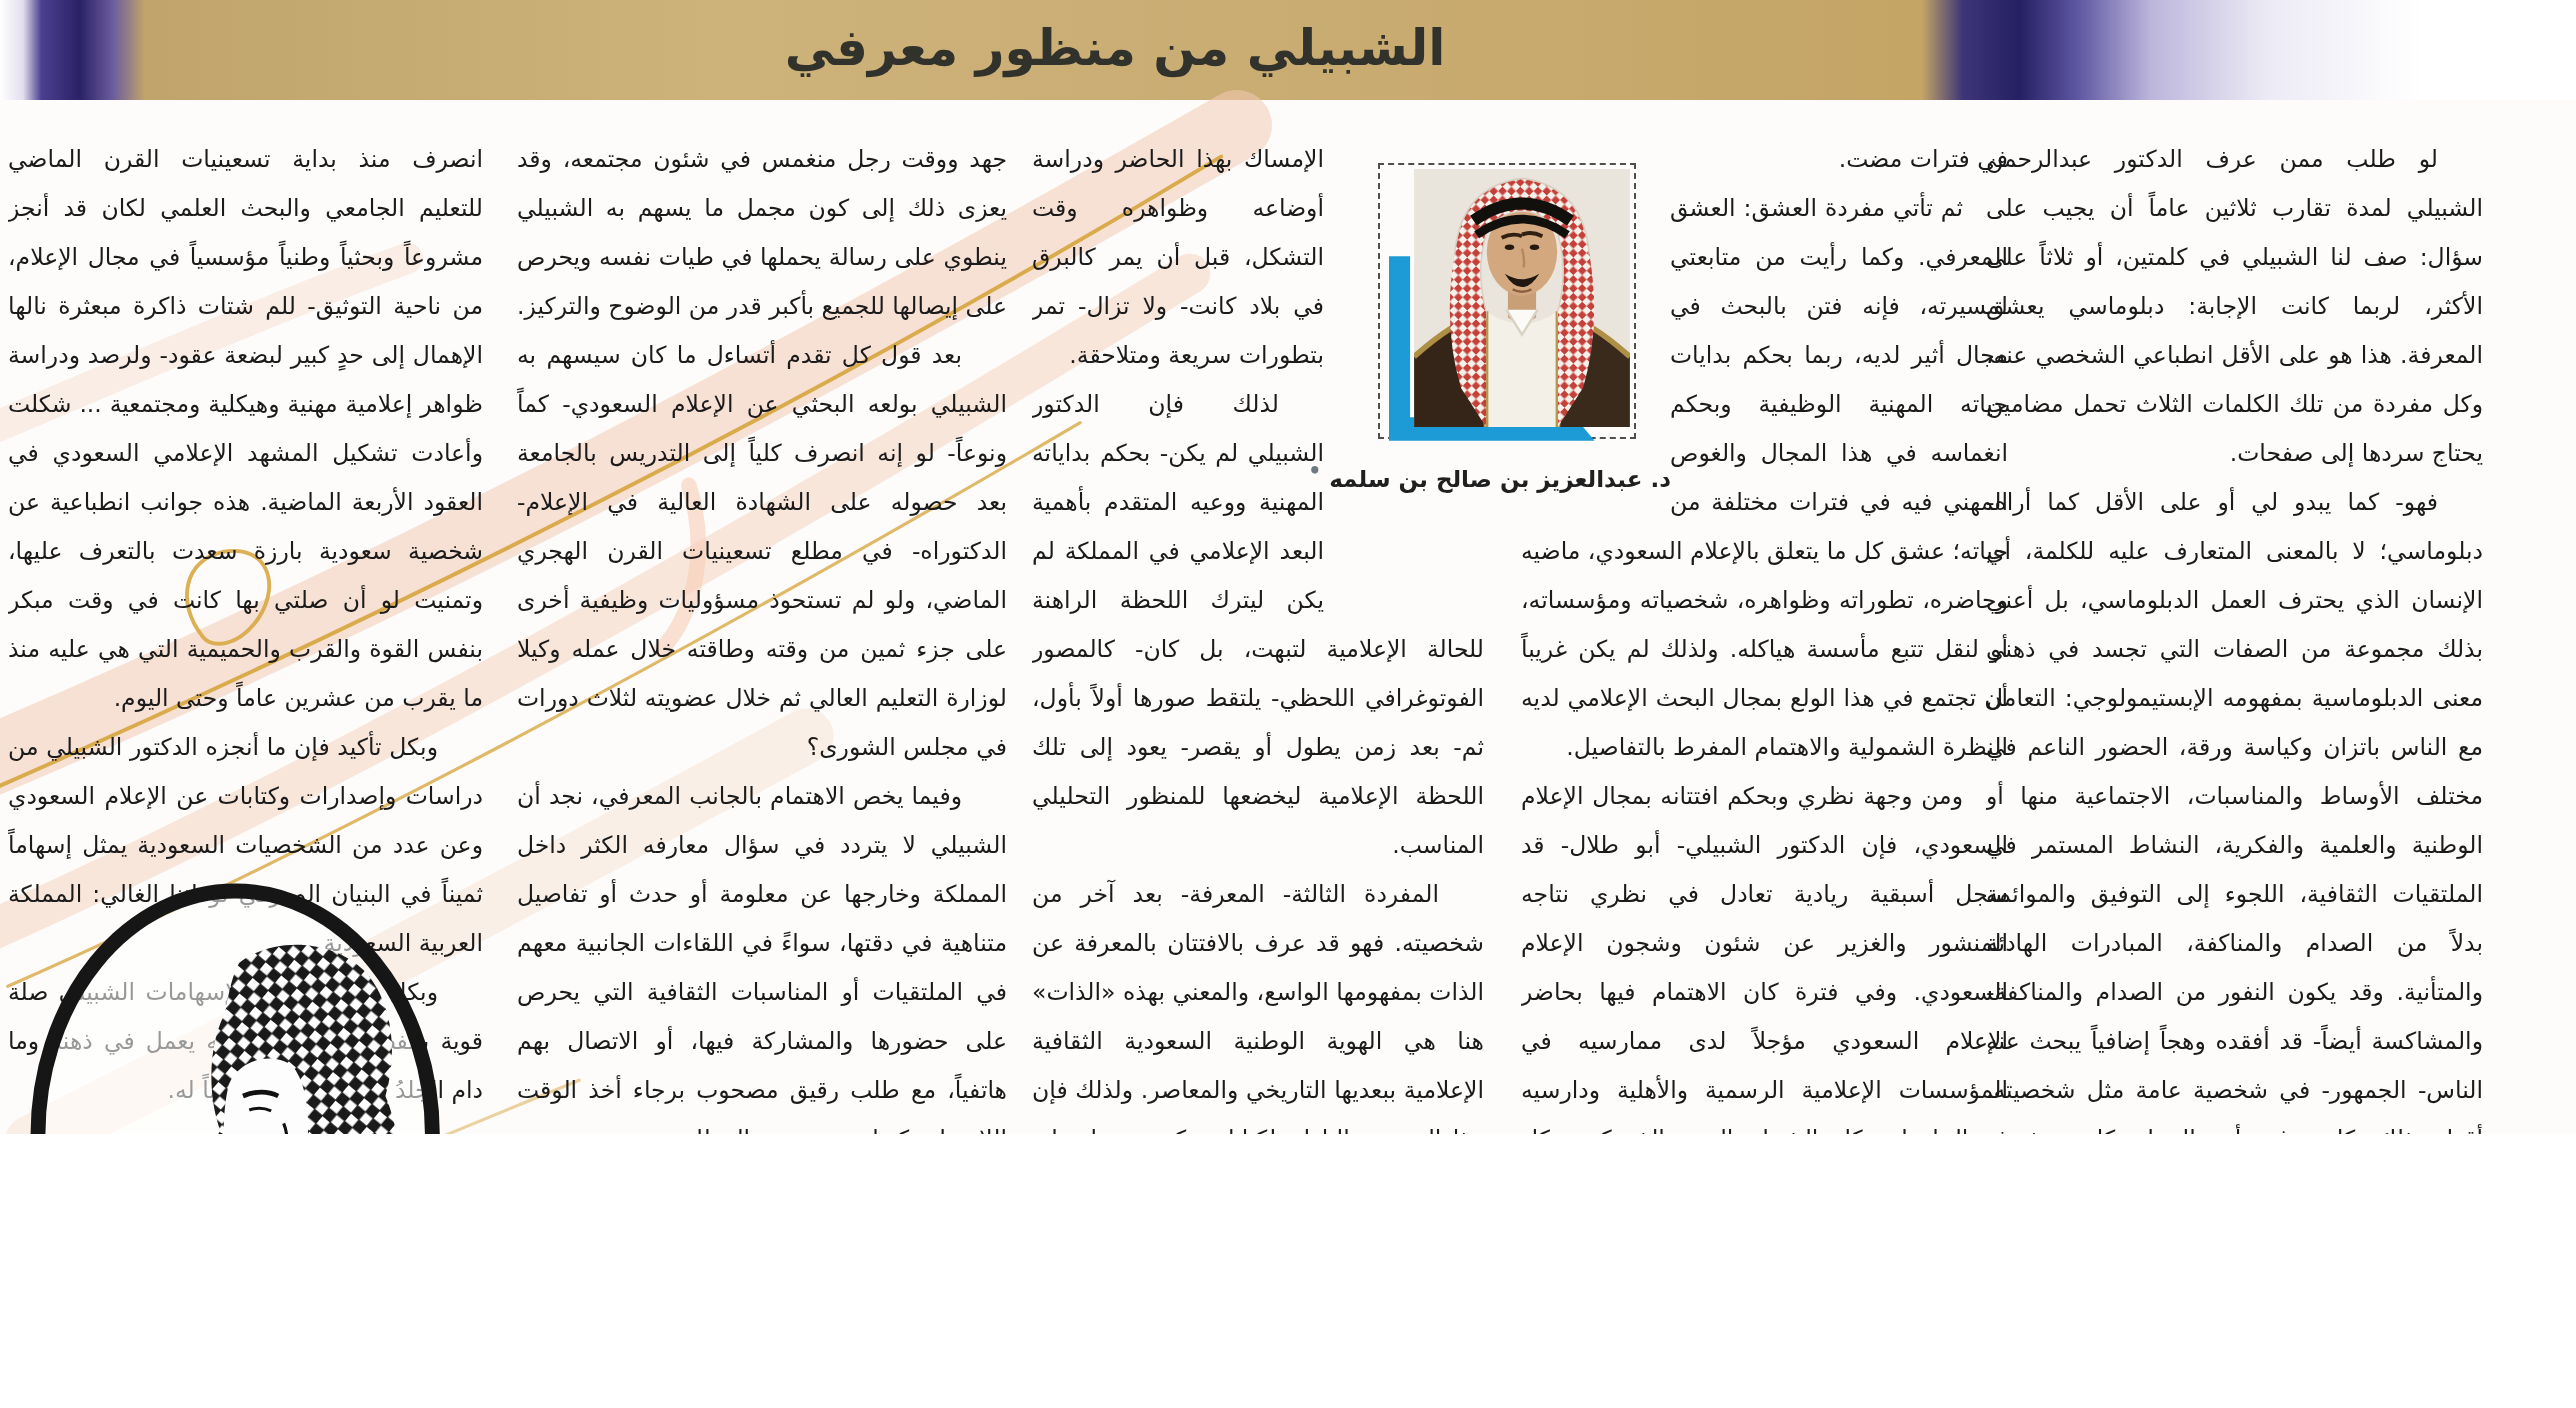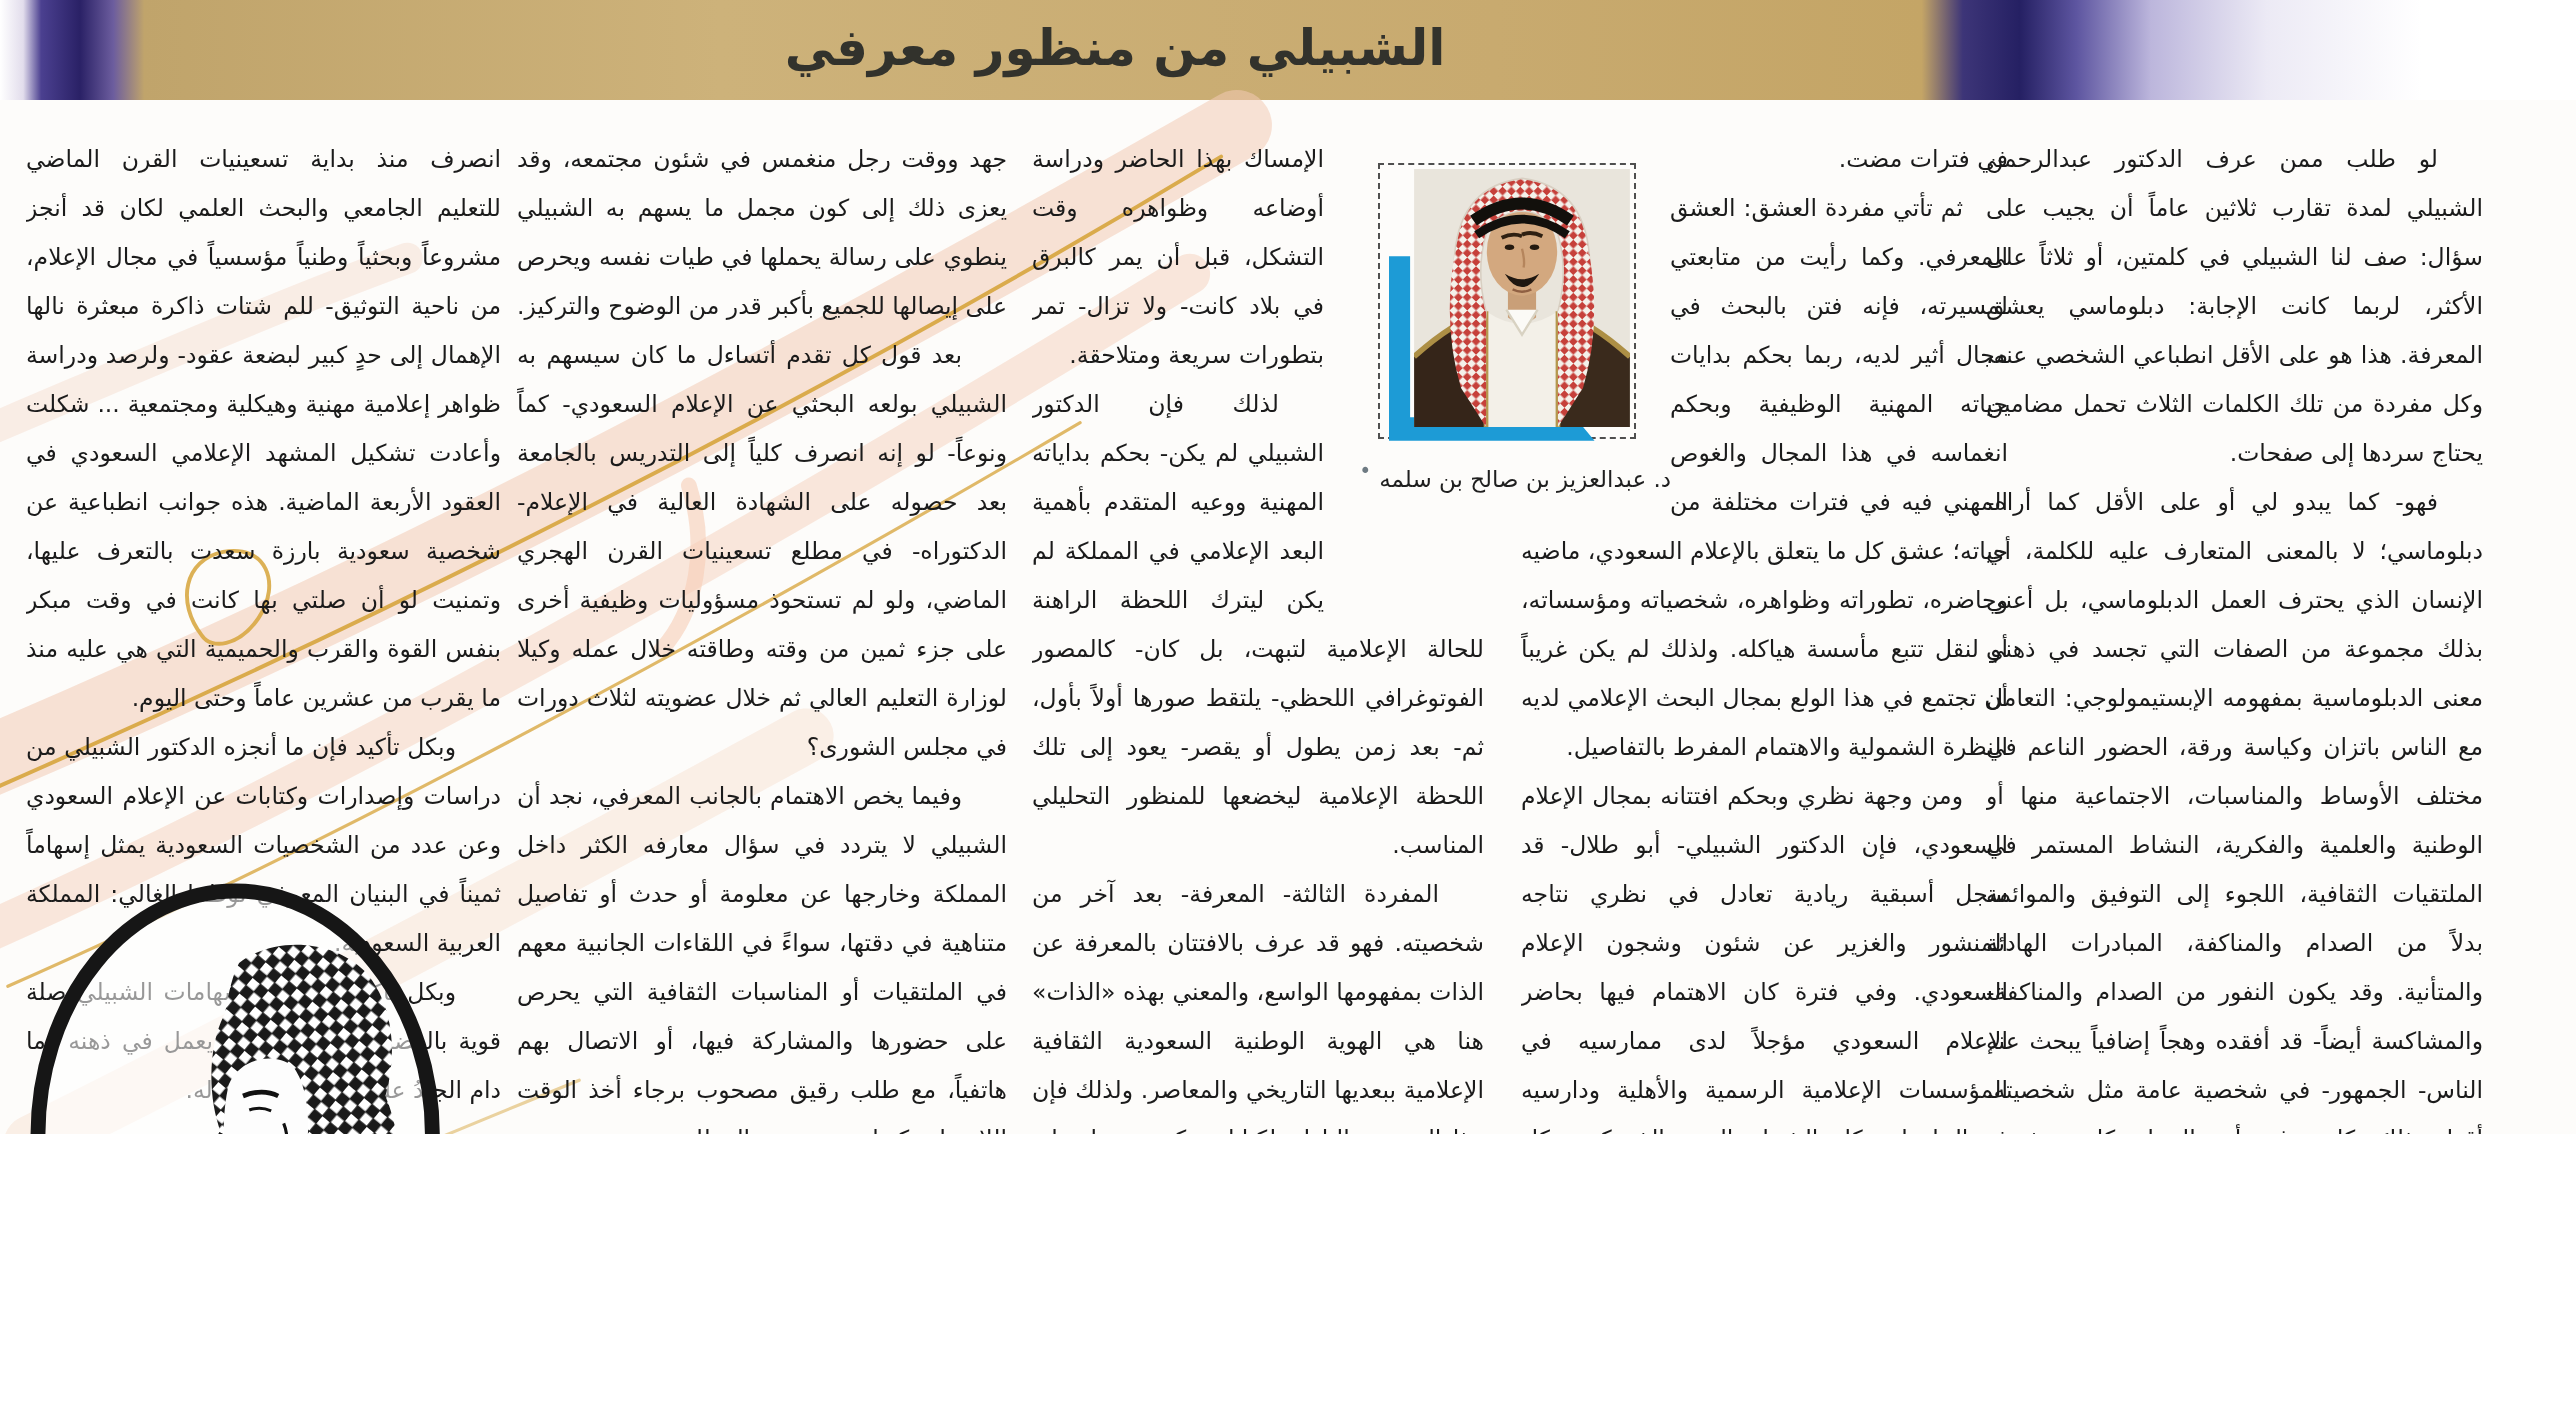--- a/index.html
+++ b/index.html
@@ -20,34 +20,34 @@
   .bg-decor{position:absolute;left:0;top:0;z-index:1;}
   
   .col{position:absolute;top:135px;height:1274px;overflow:hidden;z-index:2;
        direction:rtl;text-align:justify;font-size:23.5px;line-height:49px;color:#1b1b1b;}
   .col p{margin:0;text-indent:45px;}
   .col p.cont{text-indent:0;}
   .col-a{left:1986px;width:497px;}
   .col-b{left:1521px;width:487px;}
   .col-c{left:1032px;width:452px;}
   .col-d{left:517px;width:490px;}
-  .col-e{left:26px;width:475px;}
+  .col-e{left:8px;width:475px;}
   .spacer-photo-left{float:left;width:149px;height:368px;}
   .spacer-photo-right{float:right;width:160px;height:462px;}
   .footnote{color:#909090;font-size:23px;line-height:47px;margin-top:4.7px;}
   .fn-spacer{float:right;width:149px;height:110px;}
   .fn-bullet{color:#9a9a9a;margin-left:9.4px;}
   
   .photo-block{position:absolute;left:1358px;top:158px;width:313px;height:352px;z-index:3;}
   .dashed-frame{position:absolute;left:19.6px;top:4.7px;width:258px;height:276px;
     border:2.3px dashed #4f4f4f;box-sizing:border-box;}
   .blue-l{position:absolute;left:31px;top:98px;}
   .portrait{position:absolute;left:56px;top:11px;}
-  .caption{position:absolute;left:0;top:301px;width:313px;
-    font-size:23px;font-weight:400;color:#1f1f1f;white-space:nowrap;}
+  .caption{position:absolute;left:0;top:301px;width:313px;text-align:center;
+    font-size:23px;font-weight:700;color:#1f1f1f;white-space:nowrap;}
   .cap-bullet{color:#6e7a82;font-size:20.4px;vertical-align:super;margin-right:7.8px;}
   
   .watermark{position:absolute;left:7.8px;top:826px;z-index:4;}
   .wm-t{font-family:"DejaVu Sans",sans-serif;}
 </style>
 </head>
 <body>
 
 <div class="page">
 

